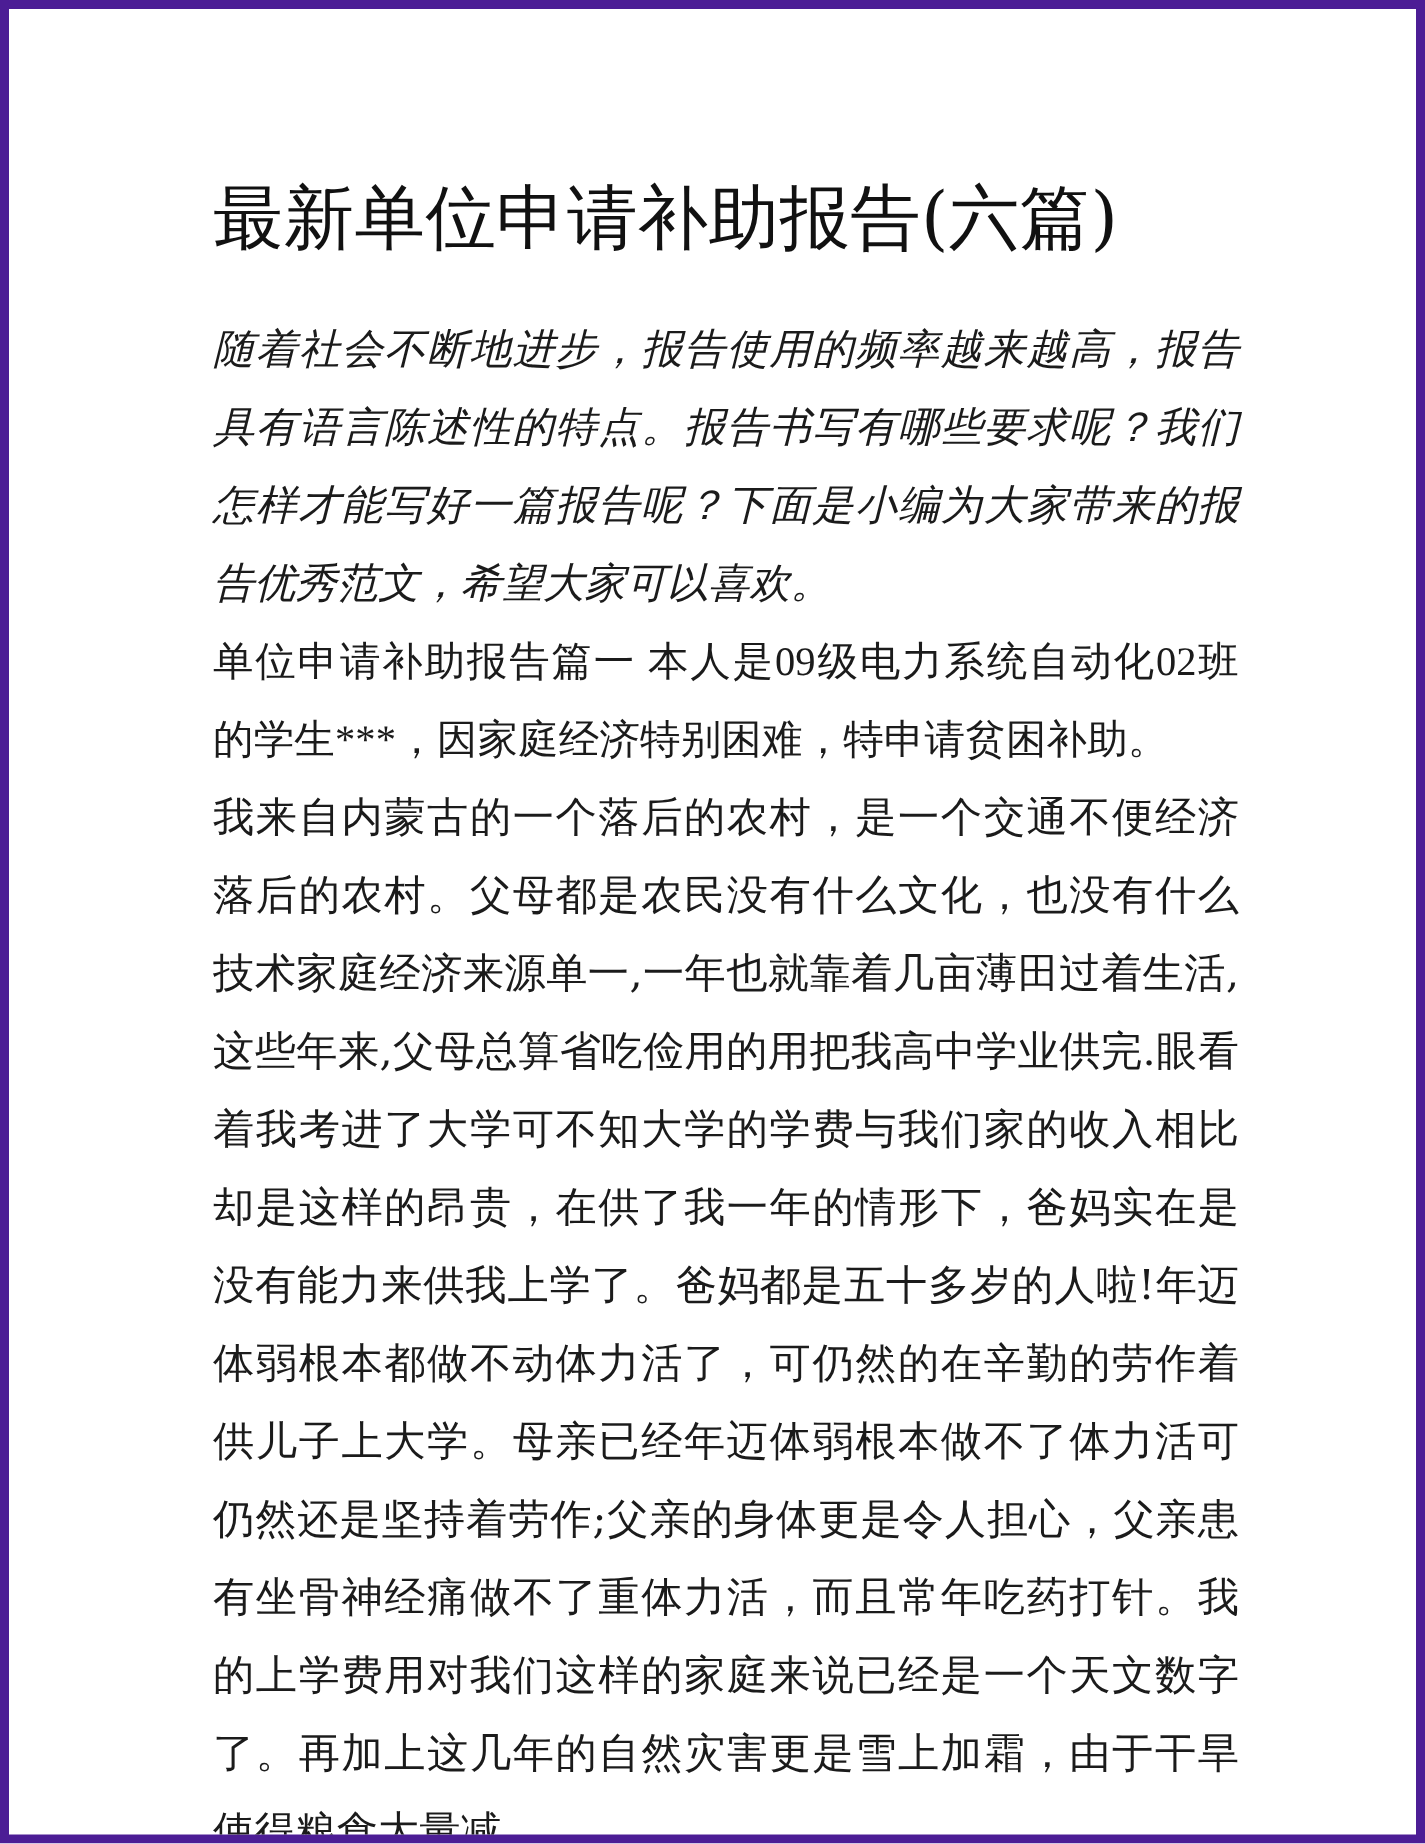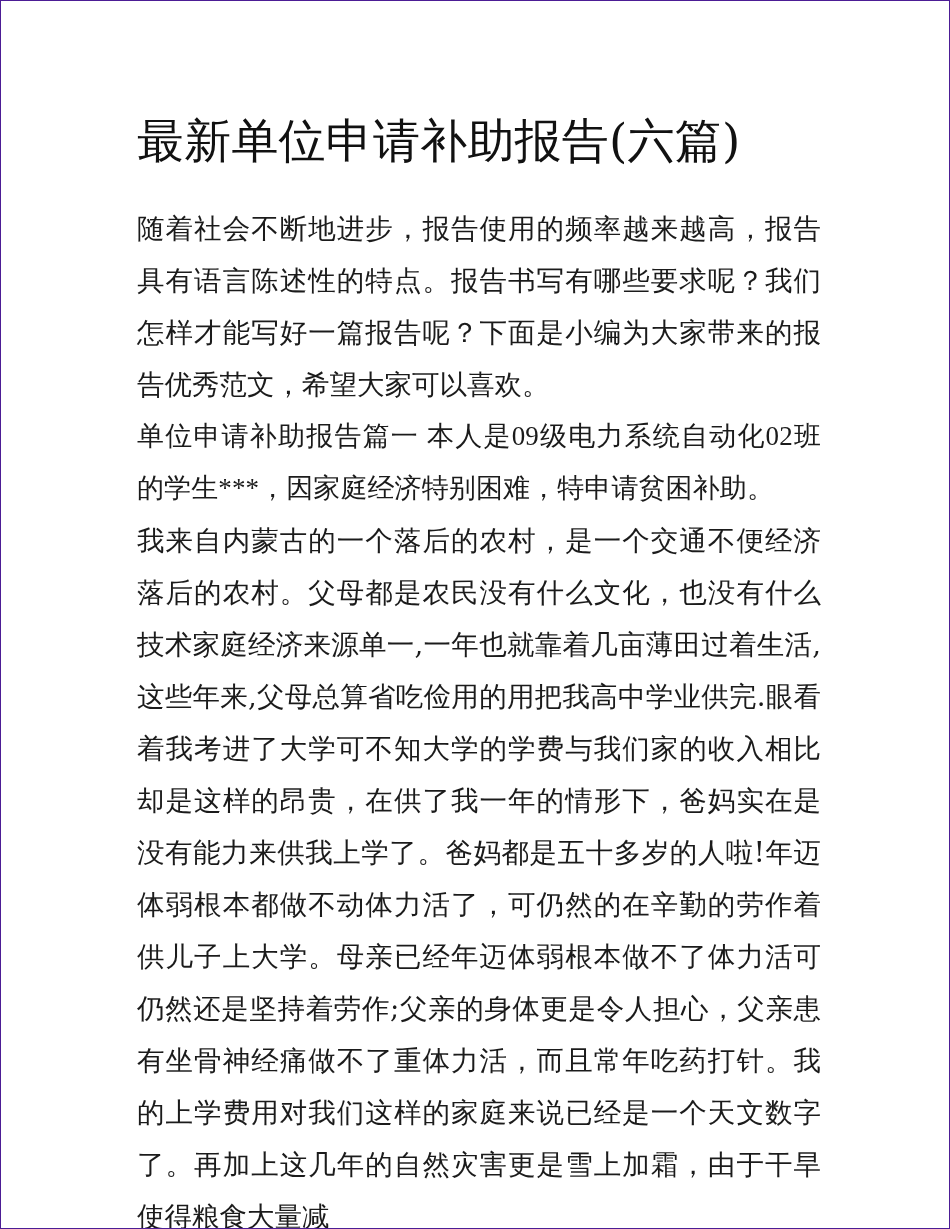--- a/index.html
+++ b/index.html
@@ -10,21 +10,21 @@
   body {
     font-family: "DejaVu Serif", "Liberation Serif", serif;
     color: #1a1a1a;
   }
   #page {
     position: relative;
     width: 950px;
     height: 1229px;
     background: #ffffff;
     box-sizing: border-box;
-    border: 1px solid #4c1d95;
+    border: 6px solid #4c1d95;
     overflow: hidden;
   }
   #sheet {
     position: absolute;
     left: 136px;
     top: 0;
     width: 684px;
   }
   .doc-title {
     font-family: "DejaVu Serif", "Liberation Serif", serif;
@@ -44,20 +44,21 @@
     color: #1b1b1b;
     margin: 0;
     text-align: justify;
     text-justify: inter-character;
     word-break: break-all;
     -webkit-hyphens: none;
     hyphens: none;
   }
   .para-intro {
     padding-top: 34px;
+    font-style: italic;
   }
   .para-heading {
     padding-top: 0px;
     font-size: 27px;
     letter-spacing: 0.1px;
     font-family: Liberation Serif, serif;
   }
   .para-body {
     padding-top: 0px;
   }

